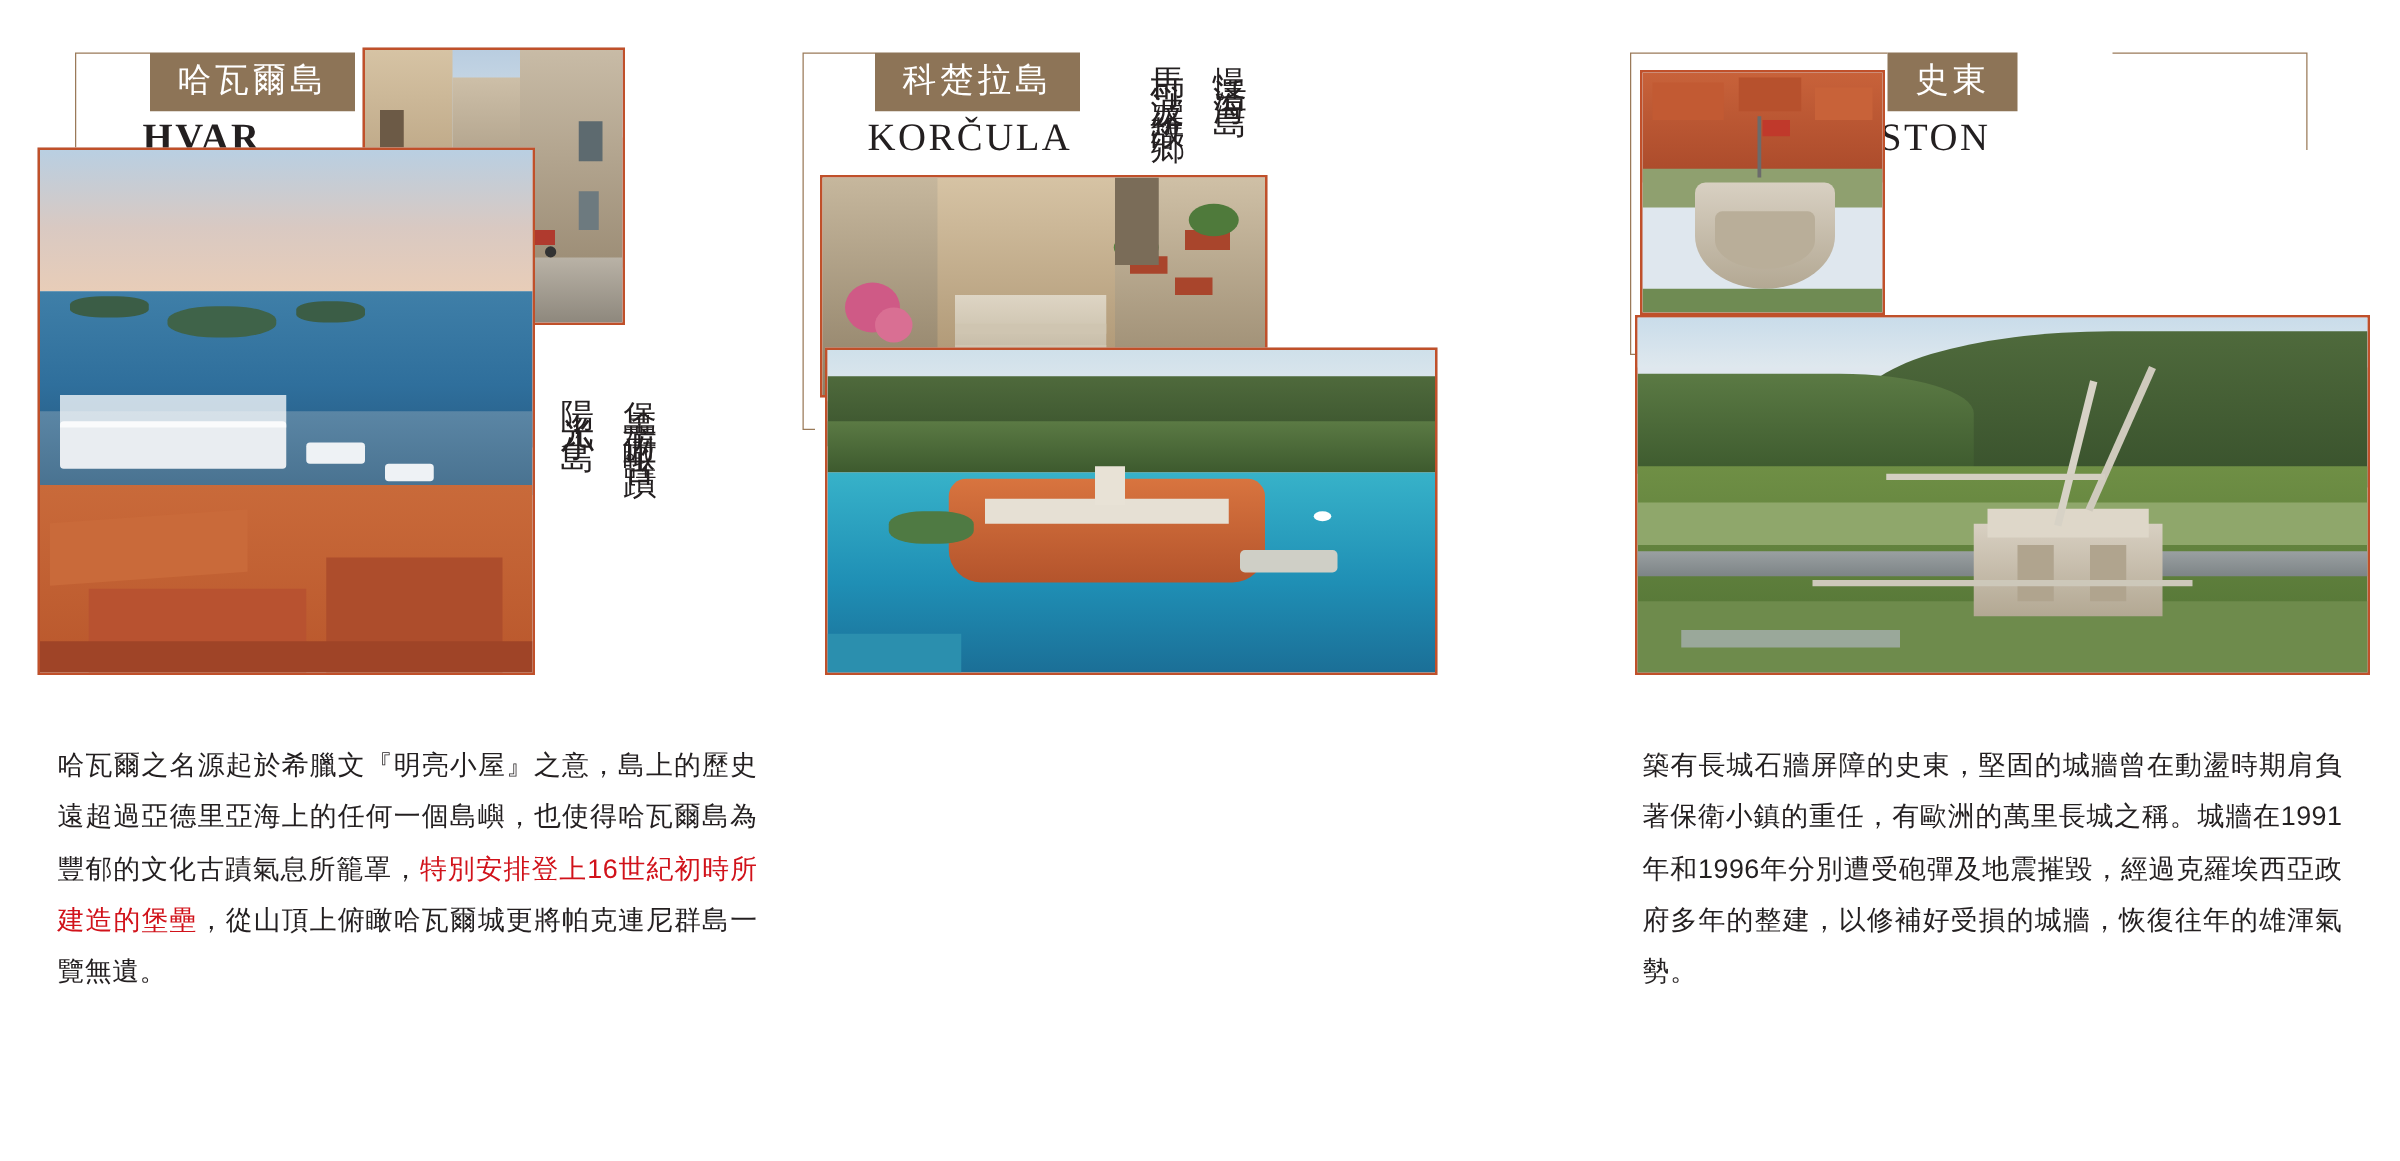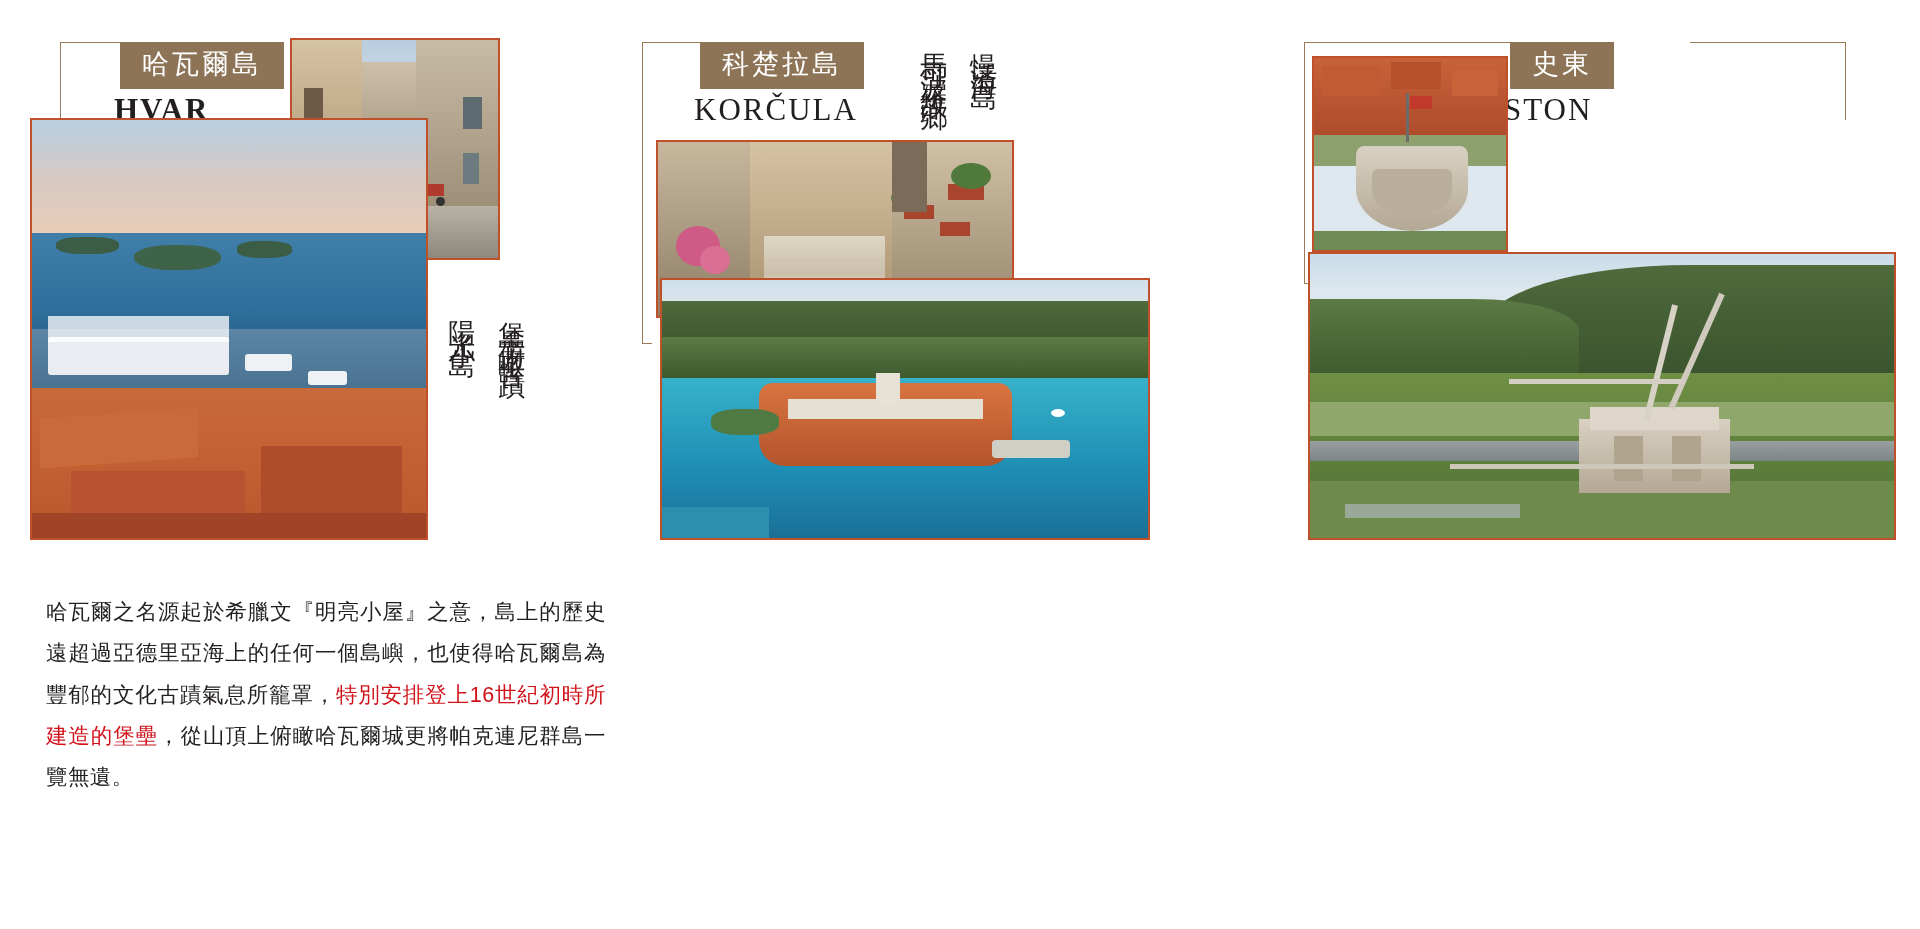--- a/index.html
+++ b/index.html
@@ -264,15 +264,16 @@
       <div class="rect" style="left:52%;top:64%;width:5%;height:16%;background:#b0a48e;"></div>
       <div class="rect" style="left:62%;top:64%;width:5%;height:16%;background:#b0a48e;"></div>
 
       <div class="rect" style="left:62%;top:18%;width:6px;height:42%;background:#d7d2c6;transform:rotate(14deg);transform-origin:top;"></div>
       <div class="rect" style="left:70%;top:14%;width:6px;height:44%;background:#cfcabd;transform:rotate(24deg);transform-origin:top;"></div>
       <div class="rect" style="left:34%;top:44%;width:30%;height:5px;background:#d4cfc2;"></div>
       <div class="rect" style="left:24%;top:74%;width:52%;height:5px;background:#cdc8ba;"></div>
       <div class="rect" style="left:6%;top:88%;width:30%;height:5%;background:#9aa89a;"></div>
     </div>
 
+    <div class="body-text" style="left:-8px; top:592px;">築有長城石牆屏障的史東，堅固的城牆曾在動盪時期肩負著保衛小鎮的重任，有歐洲的萬里長城之稱。城牆在1991年和1996年分別遭受砲彈及地震摧毀，經過克羅埃西亞政府多年的整建，以修補好受損的城牆，恢復往年的雄渾氣勢。</div>
   </div>
 
 </div>
 
 </body></html>

